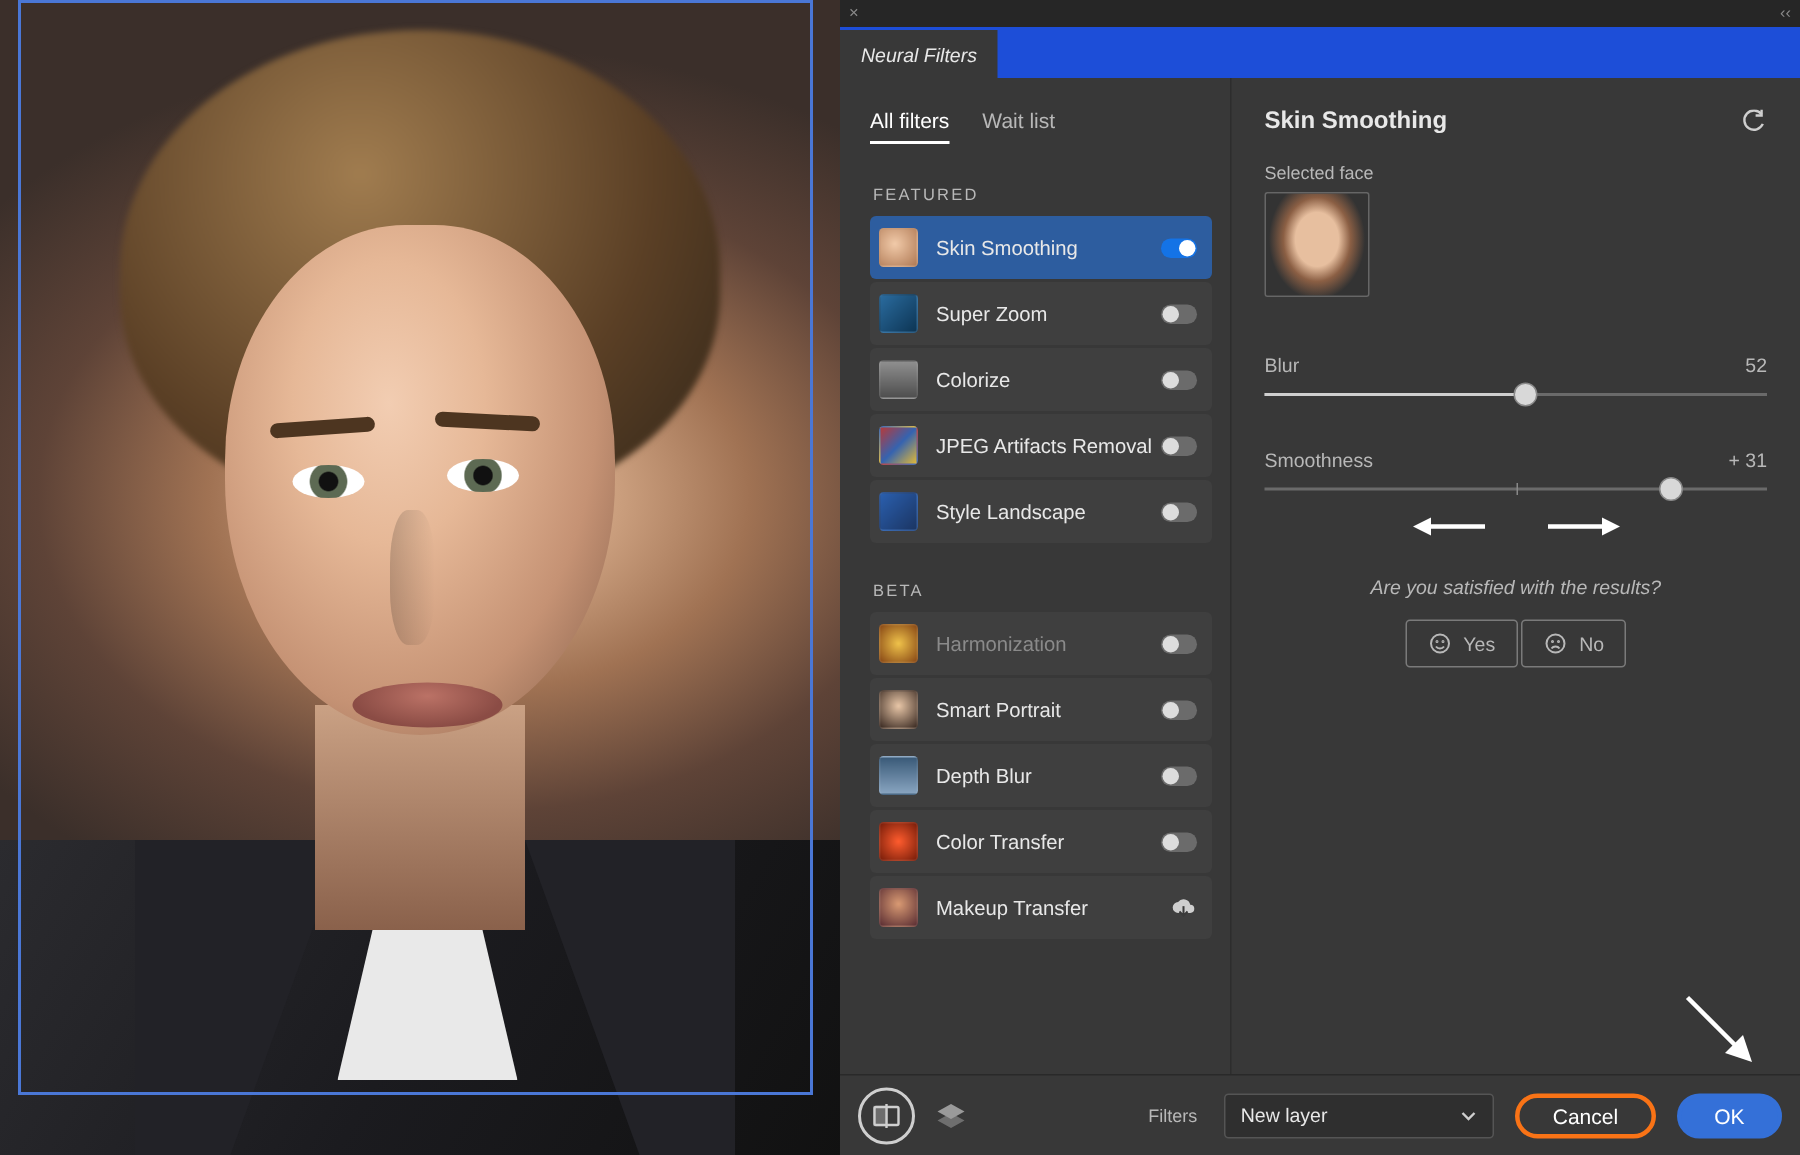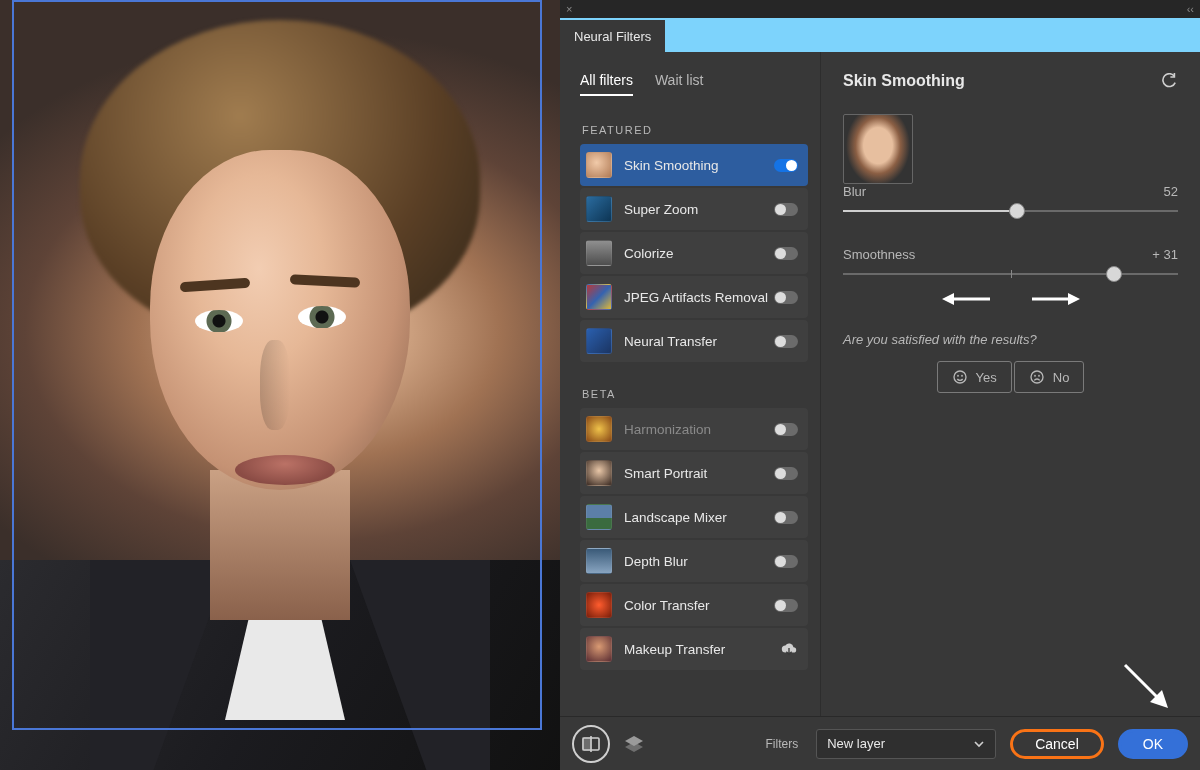--- a/index.html
+++ b/index.html
@@ -40,21 +40,21 @@
   .jacket{position:absolute;left:0;top:560px;width:560px;height:220px;background:linear-gradient(120deg,#2b2b2f 0%,#1b1b1f 50%,#111 100%);}
   .jacket::before{content:"";position:absolute;left:210px;top:-20px;width:150px;height:180px;background:#e9e9e9;clip-path:polygon(38% 0,62% 0,90% 100%,10% 100%);}
   .lapel{position:absolute;left:90px;top:560px;width:200px;height:220px;background:#222227;clip-path:polygon(0 0,70% 0,30% 100%,0 100%);}
   .lapel.r{left:290px;clip-path:polygon(30% 0,100% 0,100% 100%,70% 100%);}
   .sel-box{position:absolute;left:12px;top:0;width:530px;height:730px;border:2px solid #4a77d6;pointer-events:none;}
 
   
   .panel{flex:1;height:770px;background:var(--bg);display:flex;flex-direction:column;color:var(--text);font-size:13px;}
   .titlebar{height:18px;background:#262626;display:flex;align-items:center;padding:0 6px;color:var(--text-dimmer);font-size:11px;}
   .titlebar .sp{flex:1;}
-  .tabrow{height:34px;background:#7dd3fc;display:flex;align-items:flex-end;}
+  .tabrow{height:34px;background:#1d4ed8;display:flex;align-items:flex-end;font-style:italic;}
   .tab{padding:8px 14px;background:var(--bg);color:var(--text);font-size:13px;border-top:1px solid transparent;}
   .work{flex:1;display:flex;min-height:0;}
   .filters{width:260px;background:var(--bg);padding:20px 12px 10px 20px;display:flex;flex-direction:column;}
   .subtabs{display:flex;gap:22px;font-size:14px;margin-bottom:22px;}
   .subtab{color:var(--text-dim);padding-bottom:6px;cursor:pointer;}
   .subtab.active{color:#fff;border-bottom:2px solid #fff;}
   .section-label{font-size:11px;letter-spacing:1.5px;color:var(--text-dim);margin:6px 0 8px 2px;}
   .flist{display:flex;flex-direction:column;gap:2px;}
   .fitem{display:flex;align-items:center;height:42px;padding:0 10px 0 6px;border-radius:4px;background:transparent;}
   .fitem.box{background:var(--bg-list);}
@@ -68,30 +68,30 @@
   .toggle.on::after{left:12px;background:#fff;}
   .cloud{width:18px;height:14px;}
 
   .details{flex:1;background:var(--bg);padding:20px 22px 10px 22px;border-left:1px solid #2d2d2d;display:flex;flex-direction:column;}
   .dhead{display:flex;align-items:center;margin-bottom:18px;}
   .dhead h2{margin:0;font-size:16px;font-weight:600;flex:1;}
   .reset-icon{width:20px;height:16px;cursor:pointer;}
   .selface-label{font-size:12px;color:var(--text-dim);}
   .face-thumb{width:70px;height:70px;border:1px solid #666;border-radius:2px;margin-top:6px;background:
     radial-gradient(ellipse 32px 40px at 50% 45%,#e7bf9f 0 45%,#8b5f44 70%,#333 100%),#2b2b2b;}
-  .slider-block{}
+  .slider-block{margin-top:38px;}
   .slider-row{display:flex;justify-content:space-between;font-size:13px;color:var(--text-dim);}
   .track{position:relative;height:16px;margin-top:4px;}
   .rail{position:absolute;left:0;right:0;top:7px;height:2px;background:#6a6a6a;}
   .rail.center::before{content:"";position:absolute;left:50%;top:-3px;width:1px;height:8px;background:#888;}
   .fill{position:absolute;left:0;top:7px;height:2px;background:#cfcfcf;}
   .knob{position:absolute;top:0;width:16px;height:16px;border-radius:50%;background:#d8d8d8;border:1px solid #888;transform:translateX(-50%);cursor:pointer;}
   .arrows{display:flex;justify-content:center;gap:42px;margin-top:10px;}
   .arrow{width:48px;height:14px;}
-  .feedback{text-align:left;font-style:italic;color:var(--text-dim);margin-top:26px;font-size:13px;}
+  .feedback{text-align:center;font-style:italic;color:var(--text-dim);margin-top:26px;font-size:13px;}
   .fbrow{display:flex;justify-content:center;gap:2px;margin-top:14px;}
   .fbbtn{display:flex;align-items:center;gap:8px;padding:7px 14px;border:1px solid #7a7a7a;border-radius:3px;background:transparent;color:var(--text-dim);cursor:pointer;font-size:13px;}
   .fbbtn svg{width:16px;height:16px;}
 
   .footer{height:54px;border-top:1px solid #292929;display:flex;align-items:center;padding:0 12px;gap:14px;}
   .circ-btn{width:38px;height:38px;border:2px solid #cfcfcf;border-radius:50%;display:flex;align-items:center;justify-content:center;cursor:pointer;}
   .stack-icon{width:20px;height:18px;cursor:pointer;}
   .footer .sp{flex:1;}
   .out-label{font-size:12px;color:var(--text-dim);margin-right:4px;}
   .select{width:180px;height:30px;background:#2f2f2f;border:1px solid #555;border-radius:3px;display:flex;align-items:center;padding:0 10px;color:var(--text);justify-content:space-between;cursor:pointer;font-size:13px;}
@@ -166,40 +166,35 @@
             <div class="name">Colorize</div>
             <div class="toggle"></div>
           </div>
           <div class="fitem box">
             <div class="thumb th-jpeg"></div>
             <div class="name">JPEG Artifacts Removal</div>
             <div class="toggle"></div>
           </div>
           <div class="fitem box">
             <div class="thumb th-style"></div>
-            <div class="name">Neural Transfer</div>
+            <div class="name">Style Landscape</div>
             <div class="toggle"></div>
           </div>
         </div>
 
       <div class="section-label" style="margin-top:26px;">BETA</div>
       <div class="flist" id="beta-list">
           <div class="fitem box dim">
             <div class="thumb th-harm"></div>
             <div class="name">Harmonization</div>
             <div class="toggle"></div>
           </div>
           <div class="fitem box">
             <div class="thumb th-portrait"></div>
             <div class="name">Smart Portrait</div>
-            <div class="toggle"></div>
-          </div>
-          <div class="fitem box">
-            <div class="thumb th-land"></div>
-            <div class="name">Landscape Mixer</div>
             <div class="toggle"></div>
           </div>
           <div class="fitem box">
             <div class="thumb th-depth"></div>
             <div class="name">Depth Blur</div>
             <div class="toggle"></div>
           </div>
           <div class="fitem box">
             <div class="thumb th-ct"></div>
             <div class="name">Color Transfer</div>
@@ -218,20 +213,21 @@
     </div>
 
     <div class="details">
       <div class="dhead">
         <h2>Skin Smoothing</h2>
         <svg class="reset-icon" viewBox="0 0 24 20" fill="none" stroke="#cfcfcf" stroke-width="2">
           <path d="M20 4 A8 8 0 1 0 21 12"></path>
             <polyline points="20,0 20,5 15,5"></polyline>
         </svg>
       </div>
+      <div class="selface-label">Selected face</div>
       <div class="face-thumb"></div>
 
       <div class="slider-block">
         <div class="slider-row">
           <span>Blur</span>
           <span>52</span>
         </div>
         <div class="track">
           <div class="rail"></div>
           <div class="fill" style="width:52%;"></div>

